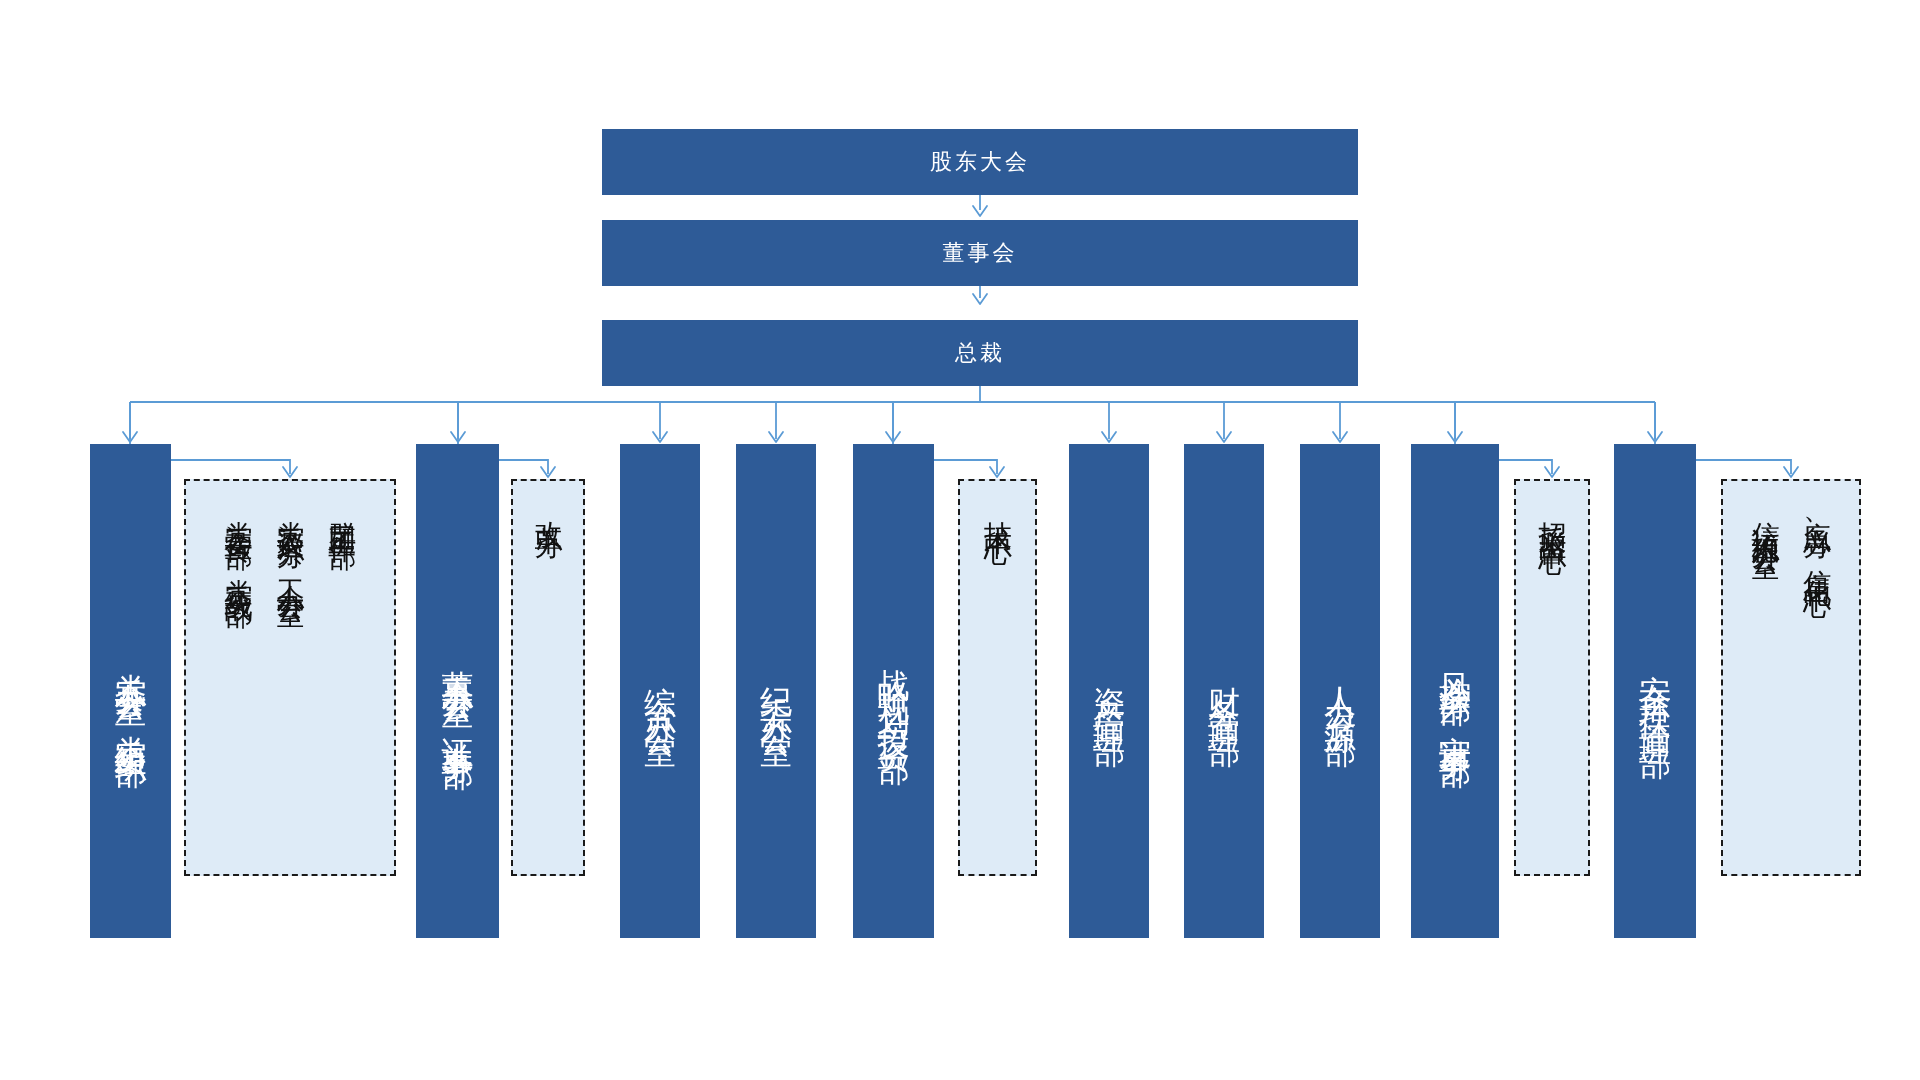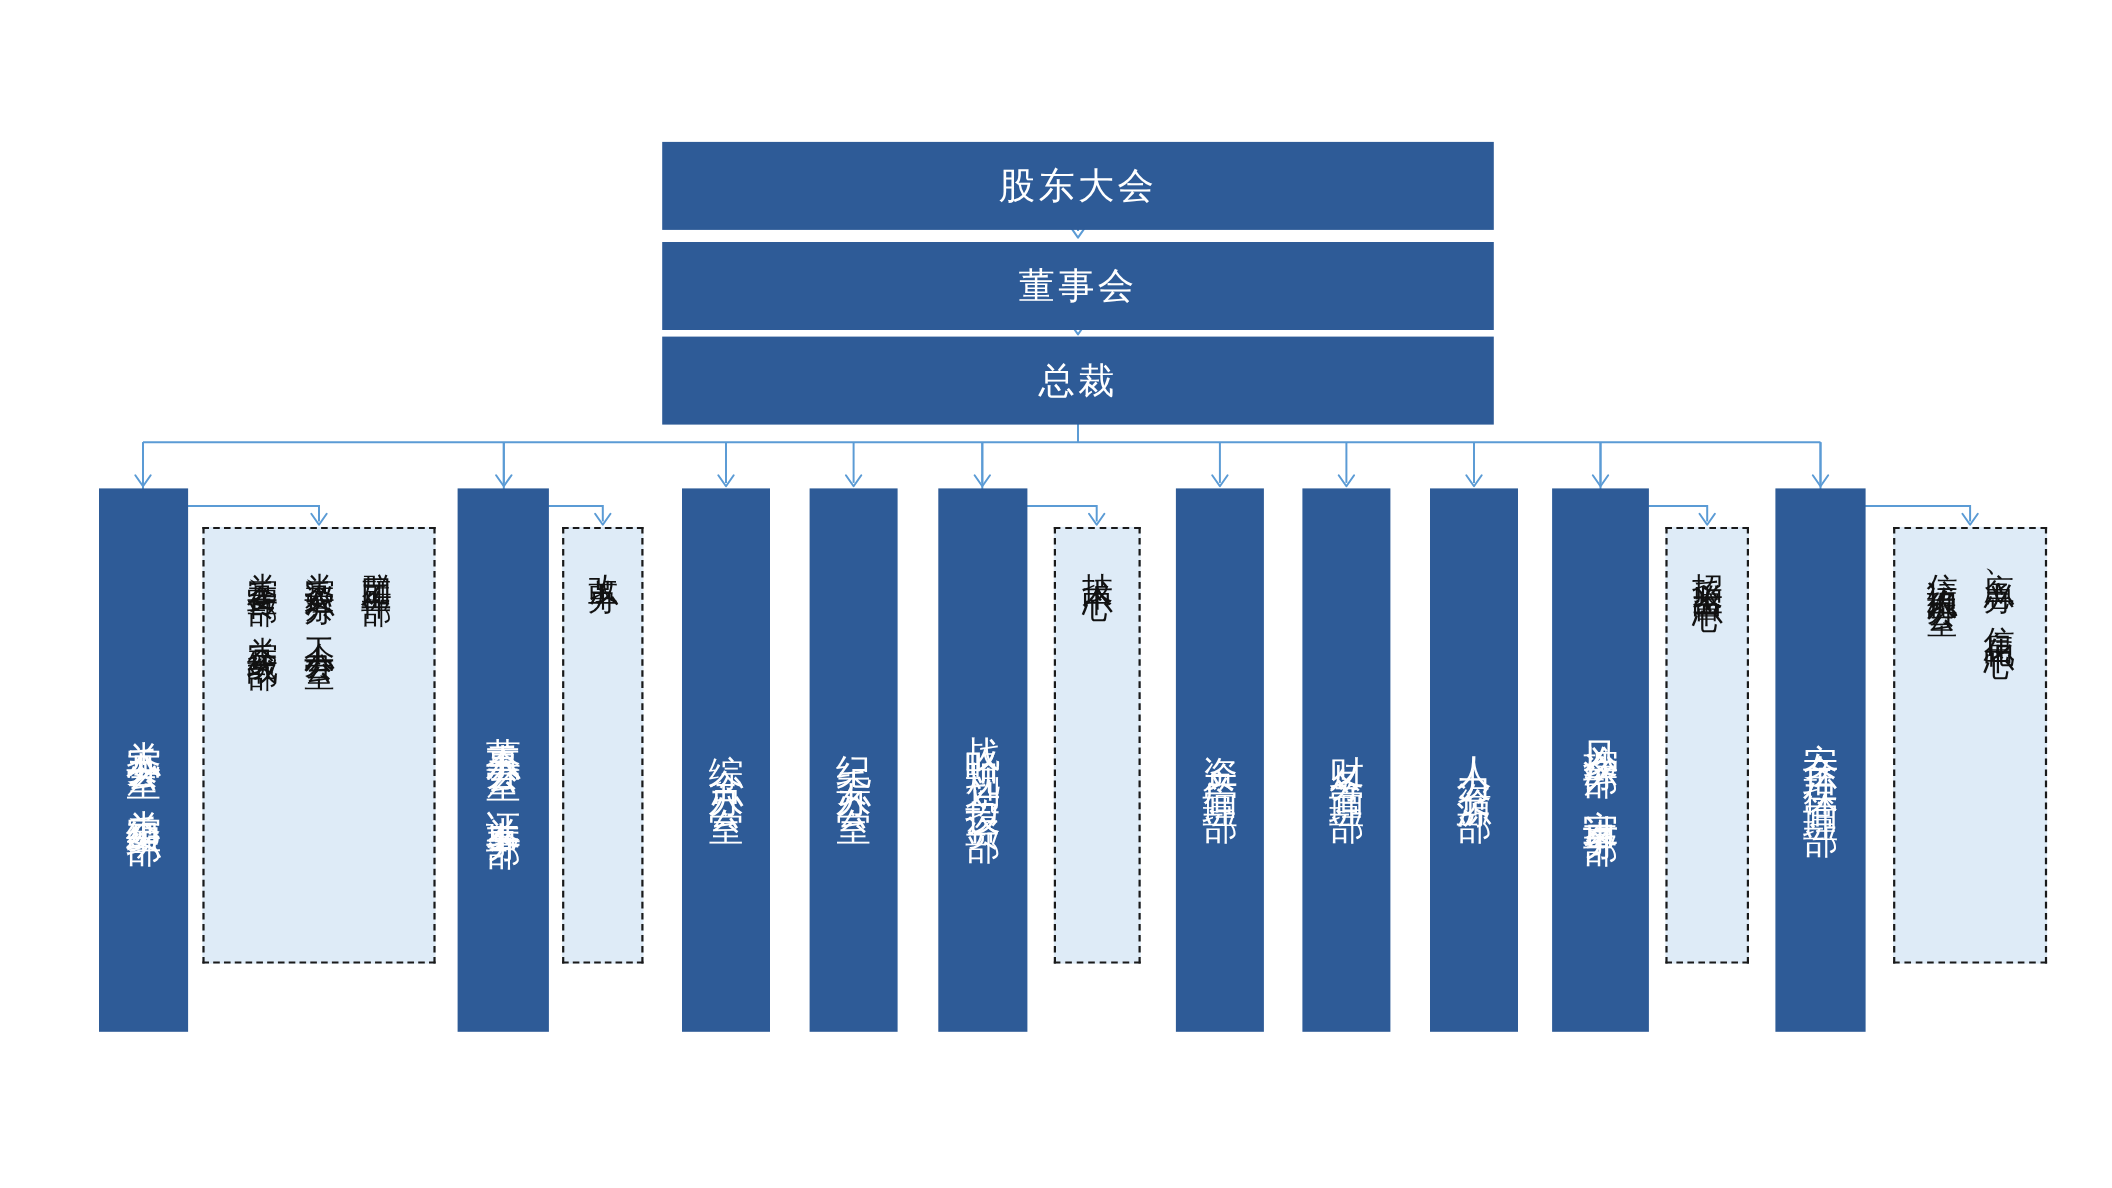--- a/index.html
+++ b/index.html
@@ -11,25 +11,25 @@
     overflow: hidden;
   }
   .chart { position: absolute; inset: 0; }
 
   .wires { position: absolute; left: 0; top: 0; z-index: 1; }
   .cl { stroke: var(--connector, #5B9BD5); stroke-width: 1.8; fill: none; }
   .ah { stroke: var(--connector, #5B9BD5); stroke-width: 1.8; fill: none;
         stroke-linecap: round; stroke-linejoin: round; }
 
   .bar {
-    position: absolute; left: 602px; width: 756px; height: 80px;
+    position: absolute; left: 602px; width: 756px; height: 66px;
     background: var(--solid-fill, #2E5B97);
     color: var(--solid-text, #ffffff);
     display: flex; align-items: center; justify-content: center;
-    font-size: 33px; letter-spacing: 3px;
+    font-size: 22px; letter-spacing: 3px;
     z-index: 2;
   }
 
   .sbox {
     position: absolute; top: 444px; height: 494px;
     background: var(--solid-fill, #2E5B97);
     display: flex; align-items: center; justify-content: center;
     z-index: 2;
   }
   .vt {
@@ -102,21 +102,21 @@
     <path class="cl" d="M1655 402 V460 H1791 V474"></path>
       <polyline class="ah" points="1784,467 1791,477 1798,467"></polyline>
   </svg>
 
   <div class="bar" style="top:129px">
     <span>股东大会</span>
   </div>
   <div class="bar" style="top:220px">
     <span>董事会</span>
   </div>
-  <div class="bar" style="top:306px">
+  <div class="bar" style="top:320px">
     <span>总裁</span>
   </div>
 
   <div class="sbox" style="left:90px;width:81px">
     <div class="vt tight">党委办公室／党委组织部</div>
   </div>
 
   <div class="dbox" style="left:184px;width:212px">
     <div class="cols">
       <div class="col">群团工作部</div>

